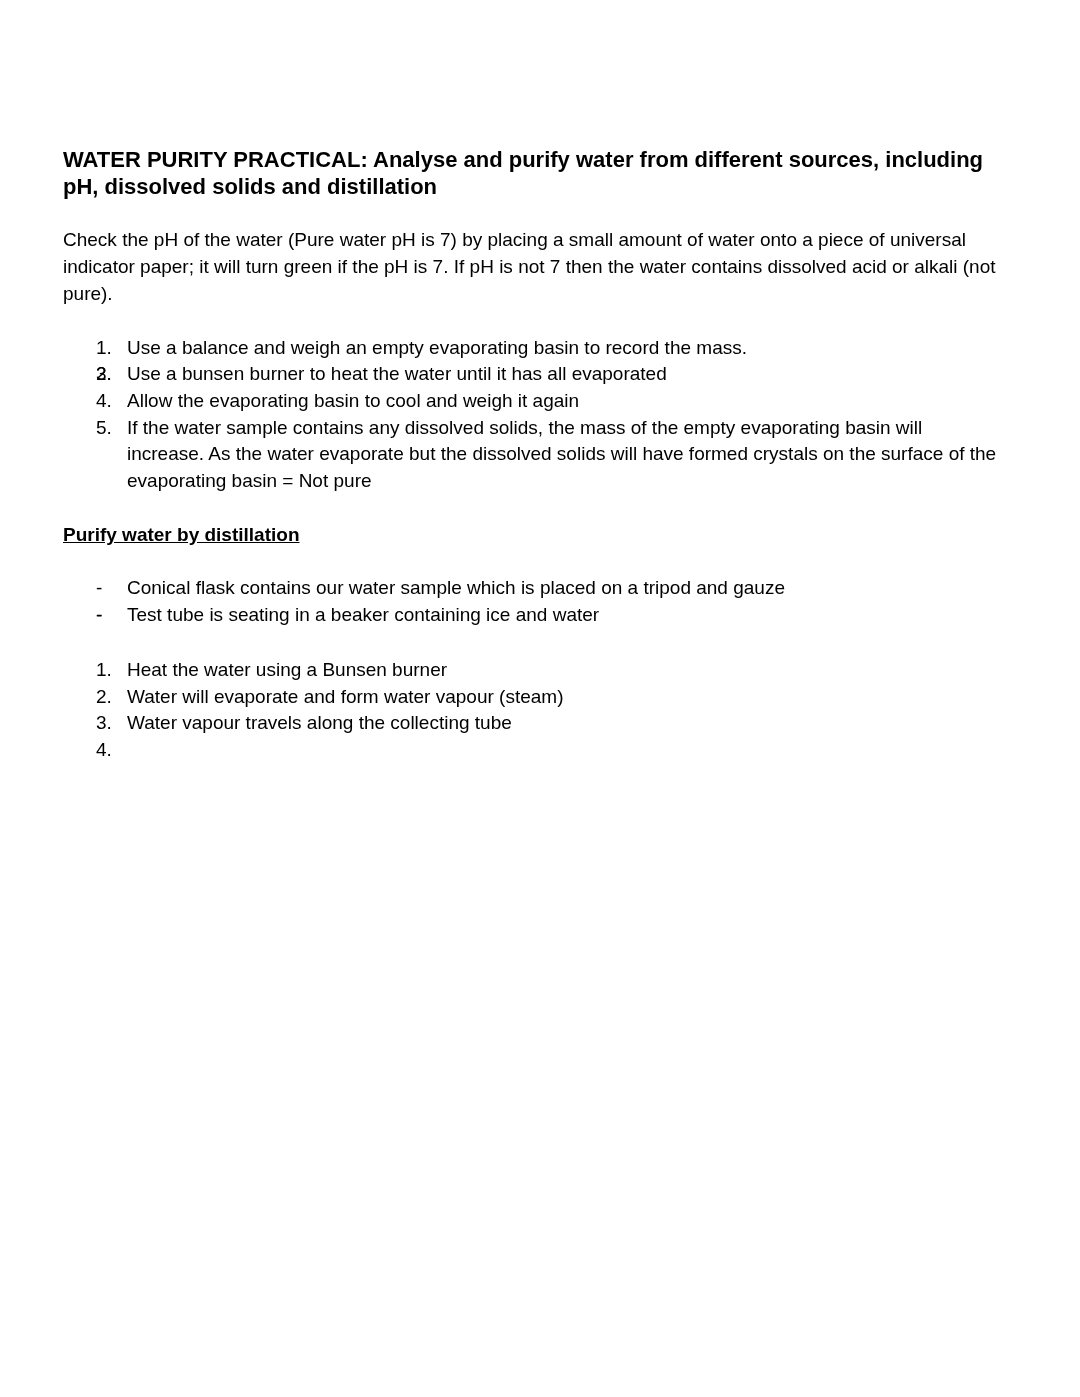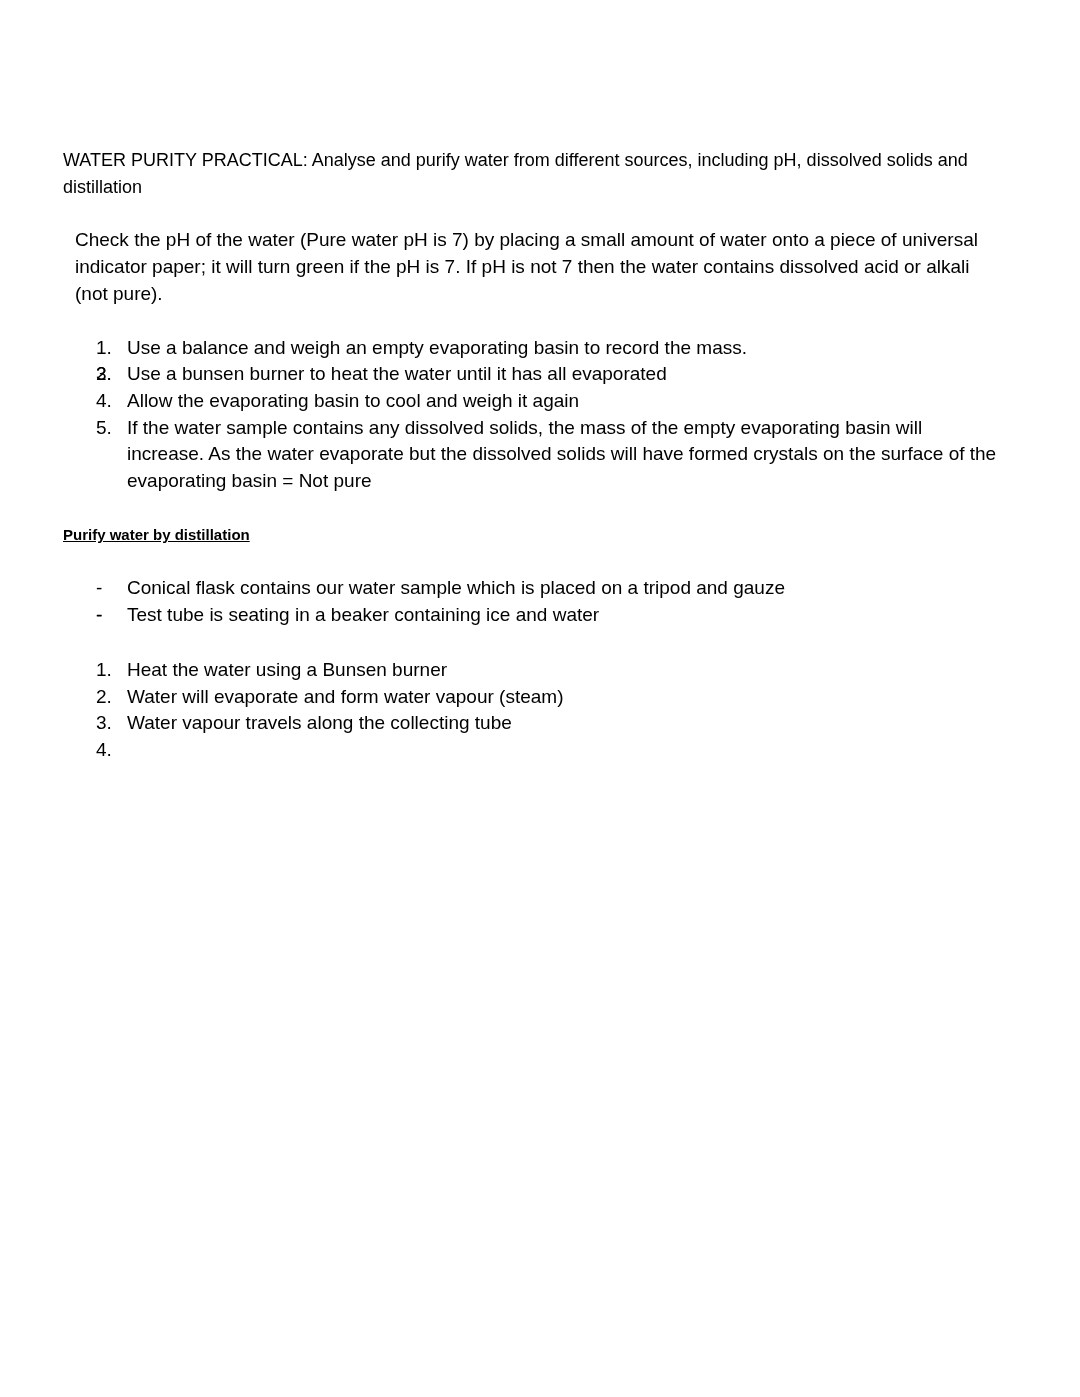--- a/index.html
+++ b/index.html
@@ -12,44 +12,44 @@
     min-height: 1397px;
     box-sizing: border-box;
     background: #ffffff;
     color: #000000;
     padding: 147px 77px 60px 63px;
     font-family: "Liberation Sans", sans-serif;
     font-size: 19px;
     line-height: 26.7px;
   }
   .doc-title {
-    font-size: 18px;
-    font-weight: 400;
+    font-size: 22px;
+    font-weight: 700;
     margin: 0 0 27px 0;
   }
   .intro {
-    margin: 0 0 27px 12px;
+    margin: 0 0 27px 0;
   }
   .list-block {
     margin: 0 0 27px 0;
   }
   .list-block.tight {
     margin: 0 0 28px 0;
   }
   .li {
     position: relative;
     padding-left: 64px;
   }
   .li .marker {
     position: absolute;
     left: 33px;
     top: 0;
   }
   .section-heading {
-    font-size: 15px;
+    font-size: 19px;
     font-weight: 700;
     text-decoration: underline;
     margin: 27px 0 27px 0;
   }
   .setup-label {
     margin: 0;
   }
 </style>
 </head>
 <body>

